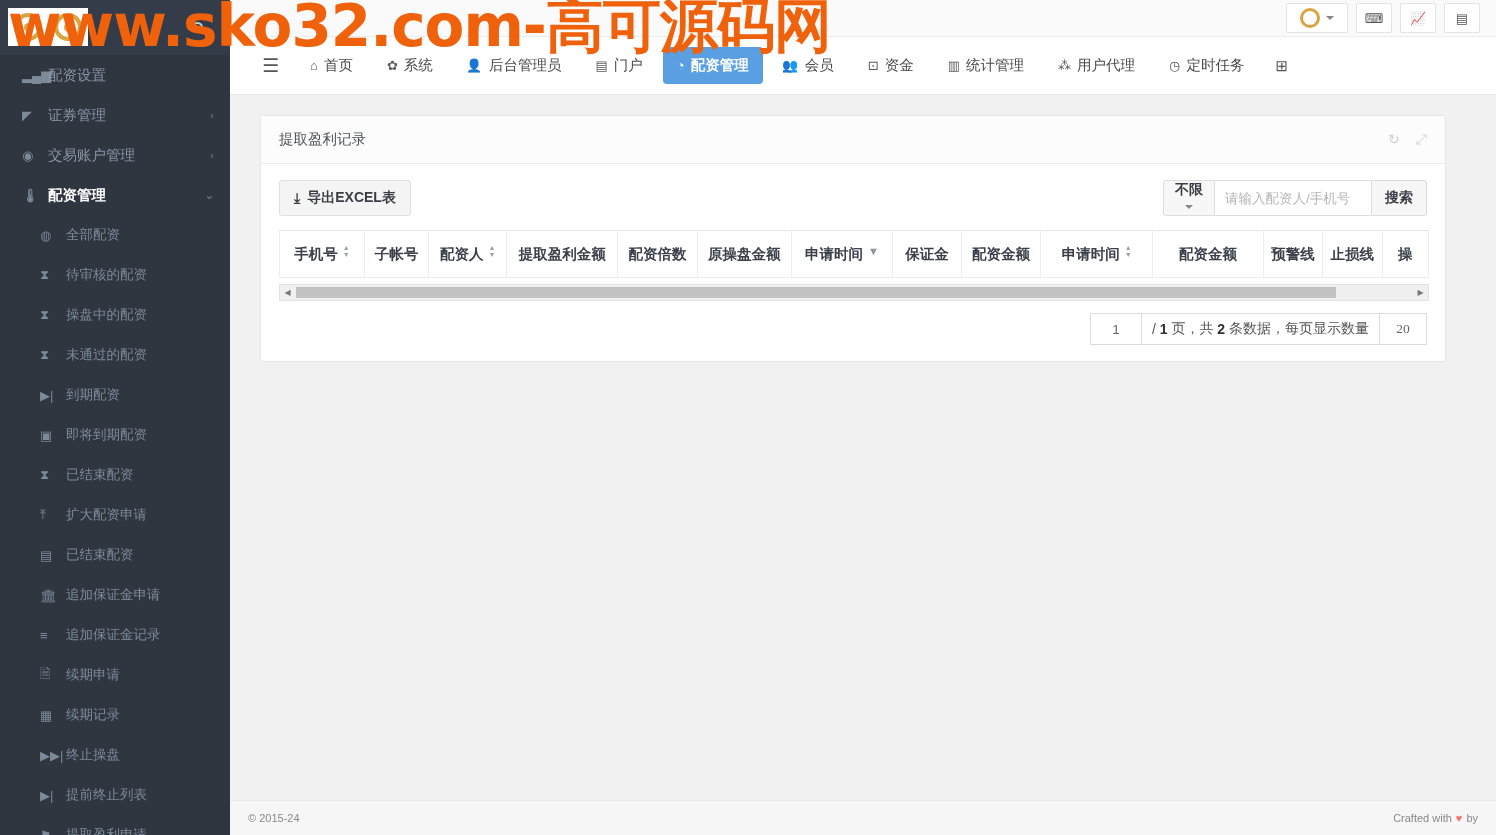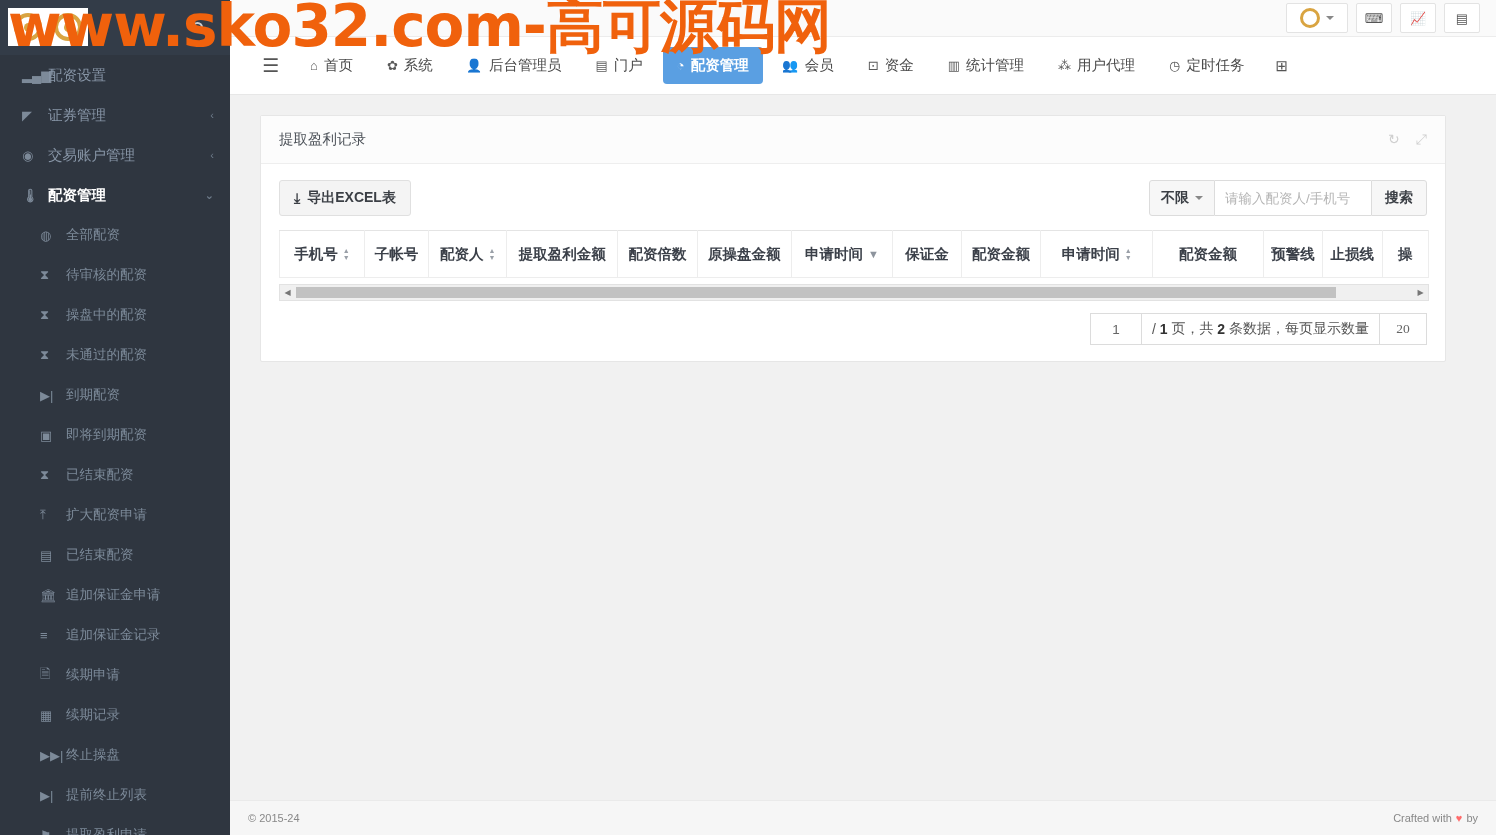--- a/index.html
+++ b/index.html
@@ -176,20 +176,21 @@
     margin-left: auto;
     display: flex; align-items: center; height: 36px;
   }
   .sg-select {
     height: 36px; border: 1px solid #dcdcdc; background: #f7f7f7;
     border-radius: 3px 0 0 3px;
     padding: 0 11px;
     display: flex; align-items: center; gap: 6px;
     font-size: 14px; font-weight: bold; color: #3b3f45;
     cursor: pointer;
+    flex-direction: column;
   }
   .sg-input {
     height: 36px; width: 156px;
     border: 1px solid #dcdcdc; border-left: none; border-right: none;
     padding: 0 10px;
     font-size: 13.5px; color: #a16207;
     outline: none;
     font-family: "Liberation Sans", sans-serif;
   }
   .sg-input::placeholder { color: #b5b5b5; }
@@ -231,21 +232,21 @@
     border: 1px solid #ededed;
     height: 27px;
     padding: 0 6px;
     white-space: nowrap;
     overflow: hidden;
     color: #6a707a;
     font-size: 14px;
   }
   table.grid tbody tr:nth-child(odd) td { background: #fbfbfb; }
   table.grid tbody tr:nth-child(even) td { background: #ffffff; }
-  .th-inner { display: inline-flex; align-items: center; gap: 5px; }
+  .th-inner { display: inline-flex; align-items: flex-start; gap: 5px; }
   .sort-ico {
     display: inline-flex; flex-direction: column; gap: 1px;
     color: #9aa0a8; font-size: 7px; line-height: 6px;
   }
   .filter-ico { color: #8d949d; font-size: 11px; }
 
   .hscroll {
     margin-top: 6px;
     height: 17px;
     width: 1150px;

